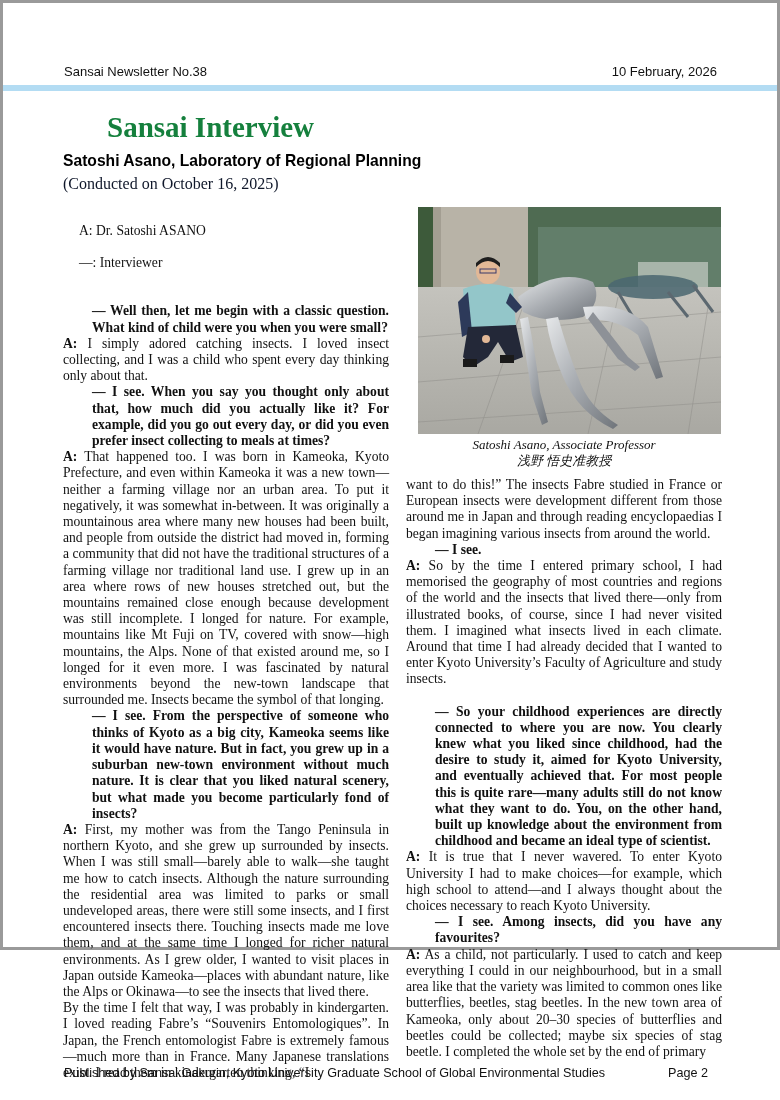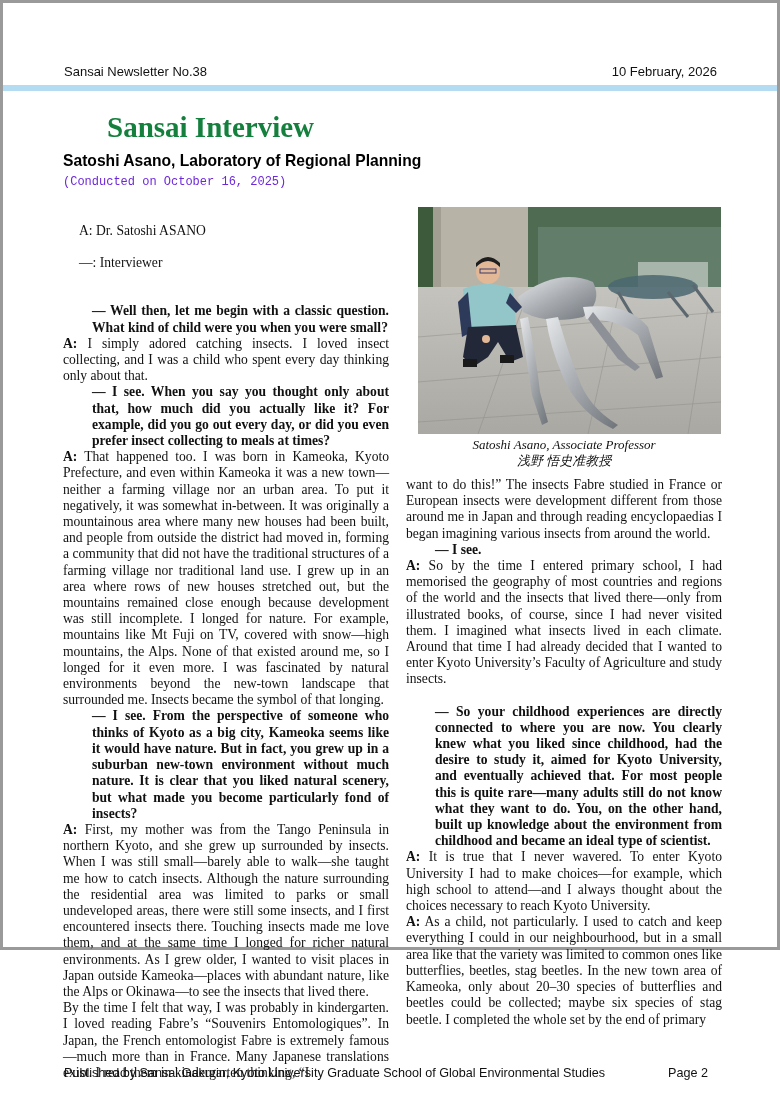--- a/index.html
+++ b/index.html
@@ -21,21 +21,21 @@
     font-family: "Liberation Serif", serif; font-weight: bold; font-size: 29px;
     color: #15803d; letter-spacing: 0px; margin-left: 44px;
   }
   .subtitle {
     position: absolute; top: 148px; left: 60px;
     font-family: "Liberation Sans", sans-serif; font-weight: bold; font-size: 17px;
     color: #000; transform: scaleX(0.92); transform-origin: left;
   }
   .conducted {
     position: absolute; top: 172px; left: 60px;
-    font-family: Liberation Mono, monospace; font-size: 12px; color: #6d28d9;
+    font-family: Liberation Serif, serif; font-size: 16px; color: #0f172a;
   }
   .col {
     position: absolute; width: 326px;
     font-family: "Liberation Serif", serif; font-size: 13.6px; line-height: 16.2px;
     color: #111; text-align: justify;
   }
   .col p { margin: 0; }
   .col .q { font-weight: bold; margin-left: 29px; }
   .col .a b { font-weight: bold; }
   .left { left: 60px; top: 204px; }
@@ -146,20 +146,21 @@
     <div>浅野 悟史准教授</div>
   </div>
 
   <div class="col right">
     <p>want to do this!” The insects Fabre studied in France or European insects were development different from those around me in Japan and through reading encyclopaedias I began imagining various insects from around the world.</p>
     <p class="q">— I see.</p>
     <p class="a"><b>A:</b><span> So by the time I entered primary school, I had memorised the geography of most countries and regions of the world and the insects that lived there—only from illustrated books, of course, since I had never visited them. I imagined what insects lived in each climate. Around that time I had already decided that I wanted to enter Kyoto University’s Faculty of Agriculture and study insects.</span></p>
     <div class="spacer"></div>
     <p class="q">— So your childhood experiences are directly connected to where you are now. You clearly knew what you liked since childhood, had the desire to study it, aimed for Kyoto University, and eventually achieved that. For most people this is quite rare—many adults still do not know what they want to do. You, on the other hand, built up knowledge about the environment from childhood and became an ideal type of scientist.</p>
     <p class="a"><b>A:</b><span> It is true that I never wavered. To enter Kyoto University I had to make choices—for example, which high school to attend—and I always thought about the choices necessary to reach Kyoto University.</span></p>
+    <p class="q">— I see. Among insects, did you have any favourites?</p>
     <p class="a"><b>A:</b><span> As a child, not particularly. I used to catch and keep everything I could in our neighbourhood, but in a small area like that the variety was limited to common ones like butterflies, beetles, stag beetles. In the new town area of Kameoka, only about 20–30 species of butterflies and beetles could be collected; maybe six species of stag beetle. I completed the whole set by the end of primary</span></p>
   </div>
 
   <div class="footer">
     <span class="l">Published by Sansai Gakurin, Kyoto University Graduate School of Global Environmental Studies</span>
     <span class="r">Page 2</span>
   </div>
 </div>
 
 </body></html>

